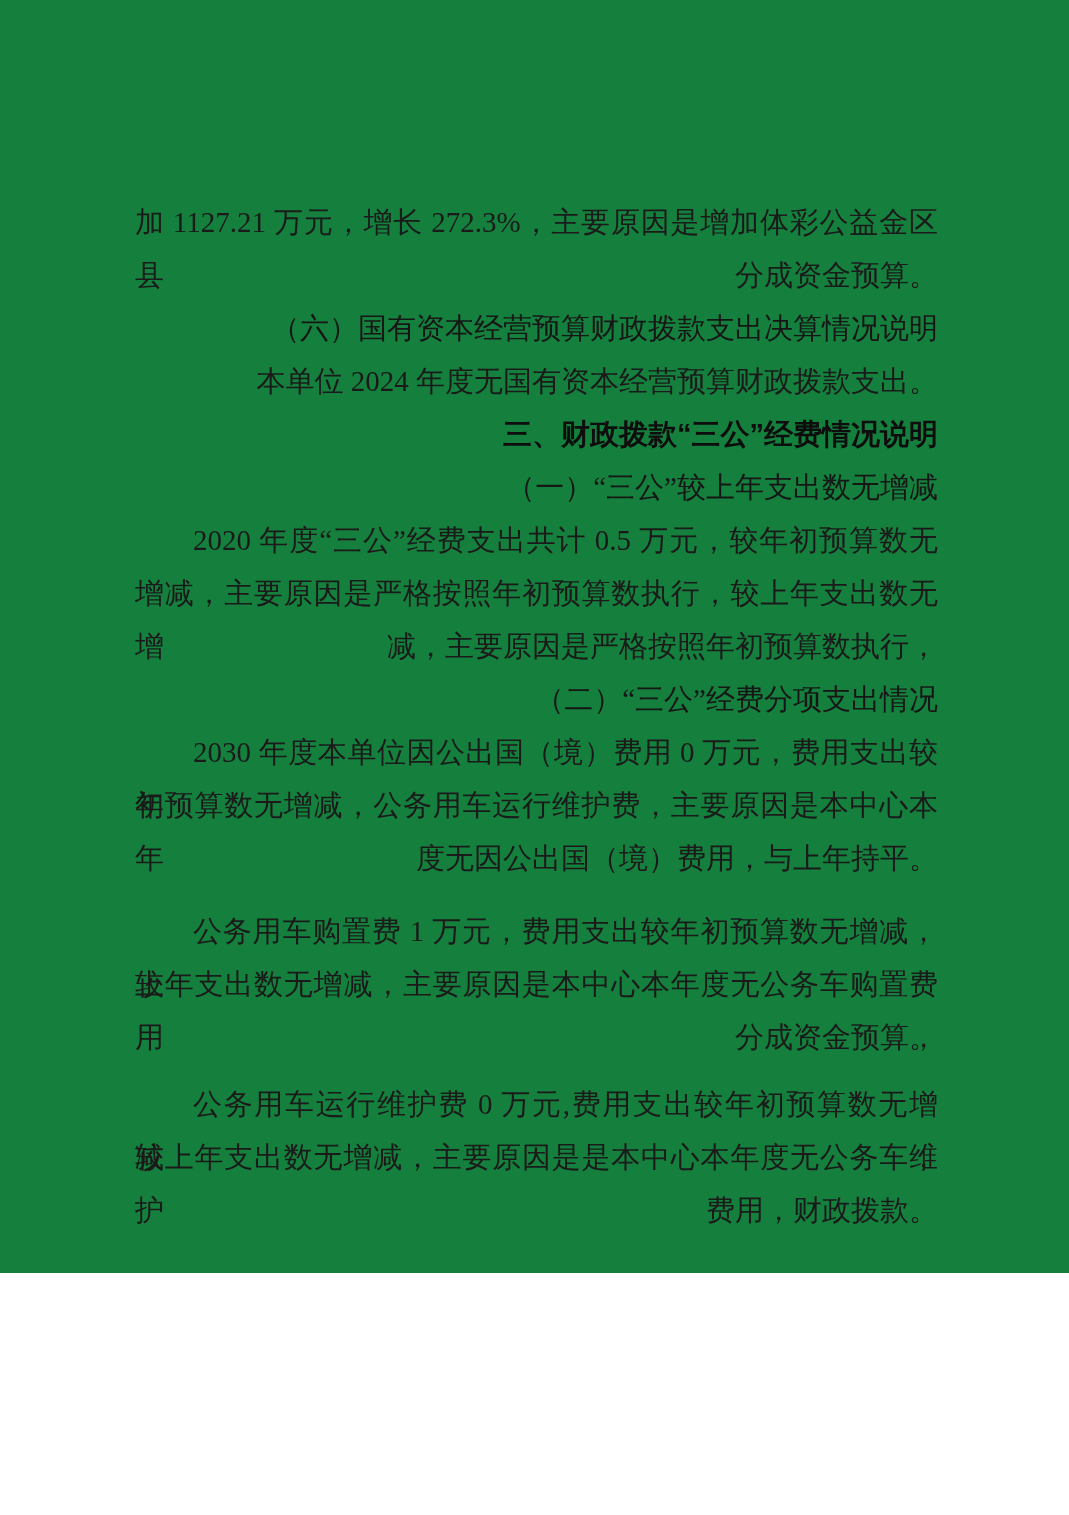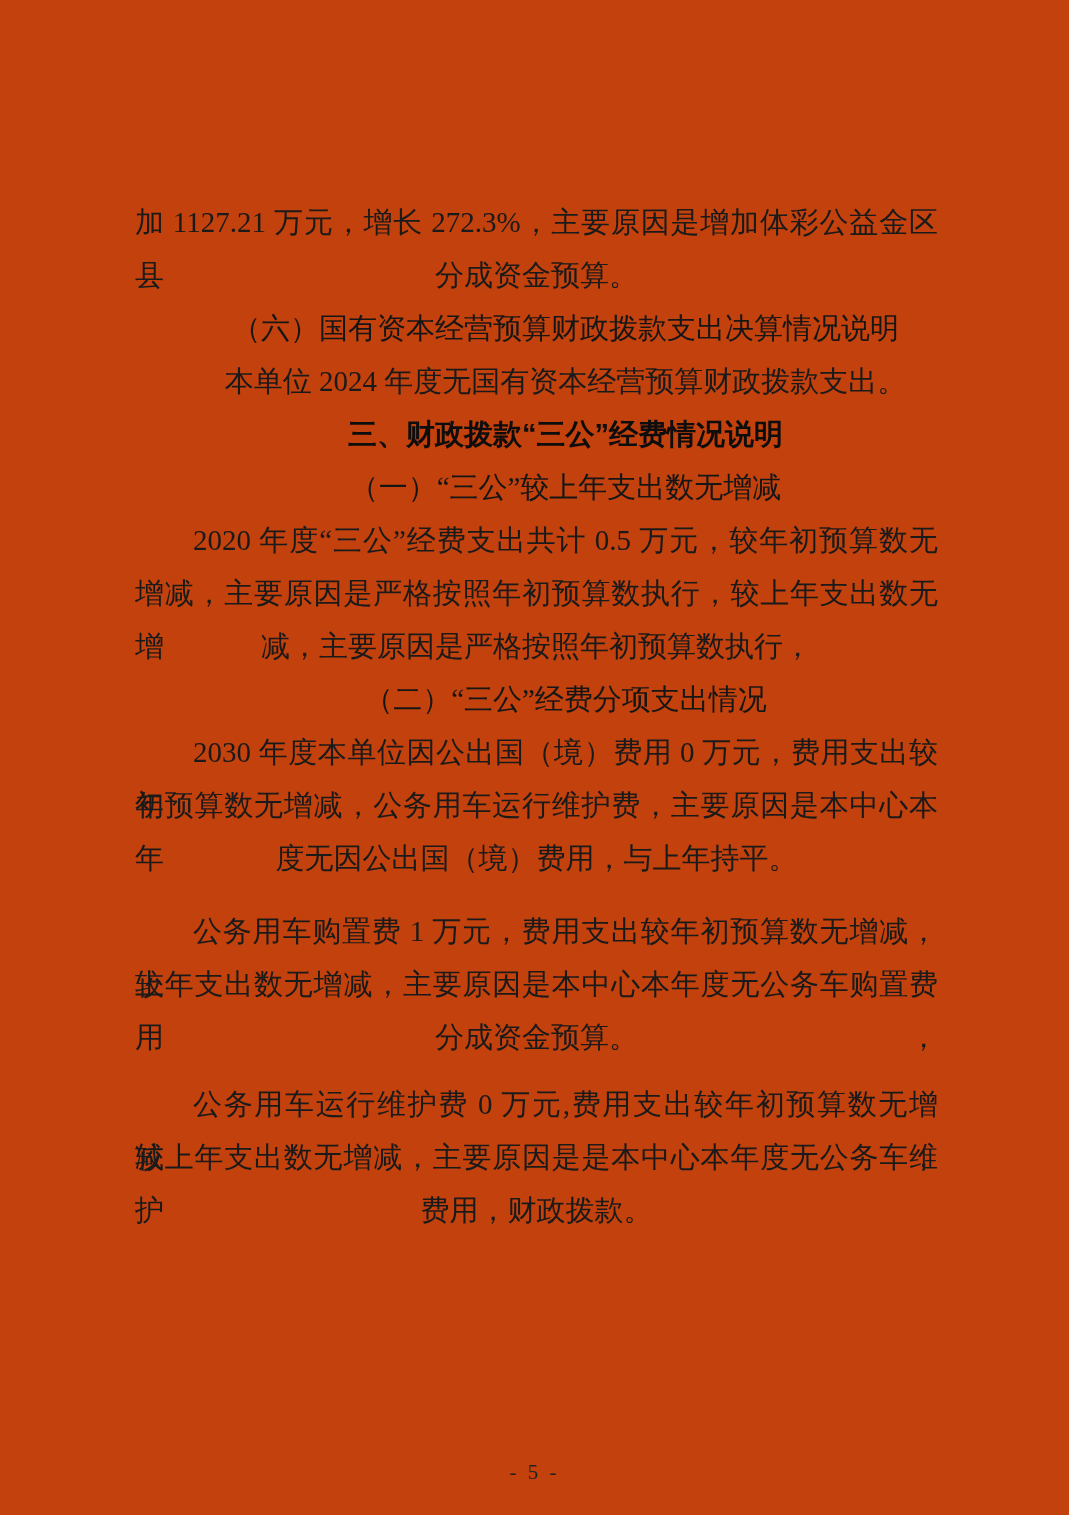--- a/index.html
+++ b/index.html
@@ -3,38 +3,38 @@
 <meta charset="utf-8">
 <style>
   html, body {
     margin: 0;
     padding: 0;
     background: #ffffff;
   }
   .page {
     position: relative;
     width: 1069px;
-    height: 1515px;
-    background: #c2410c;
+    height: 1273px;
+    background: #15803d;
     color: #1a1a1a;
     font-family: "Liberation Serif", serif;
     overflow: hidden;
   }
   .content {
     position: absolute;
     left: 135px;
     top: 196px;
     width: 803px;
   }
   .line {
     font-size: 29px;
     height: 53px;
     line-height: 53px;
     white-space: normal;
-    text-align: center;
+    text-align: right;
   }
   .indent { text-indent: 58px; }
   .full {
     text-align: justify;
     text-align-last: justify;
   }
   .hei {
     font-family: "Liberation Sans", sans-serif;
     font-weight: bold;
     color: #0d0d0d;

